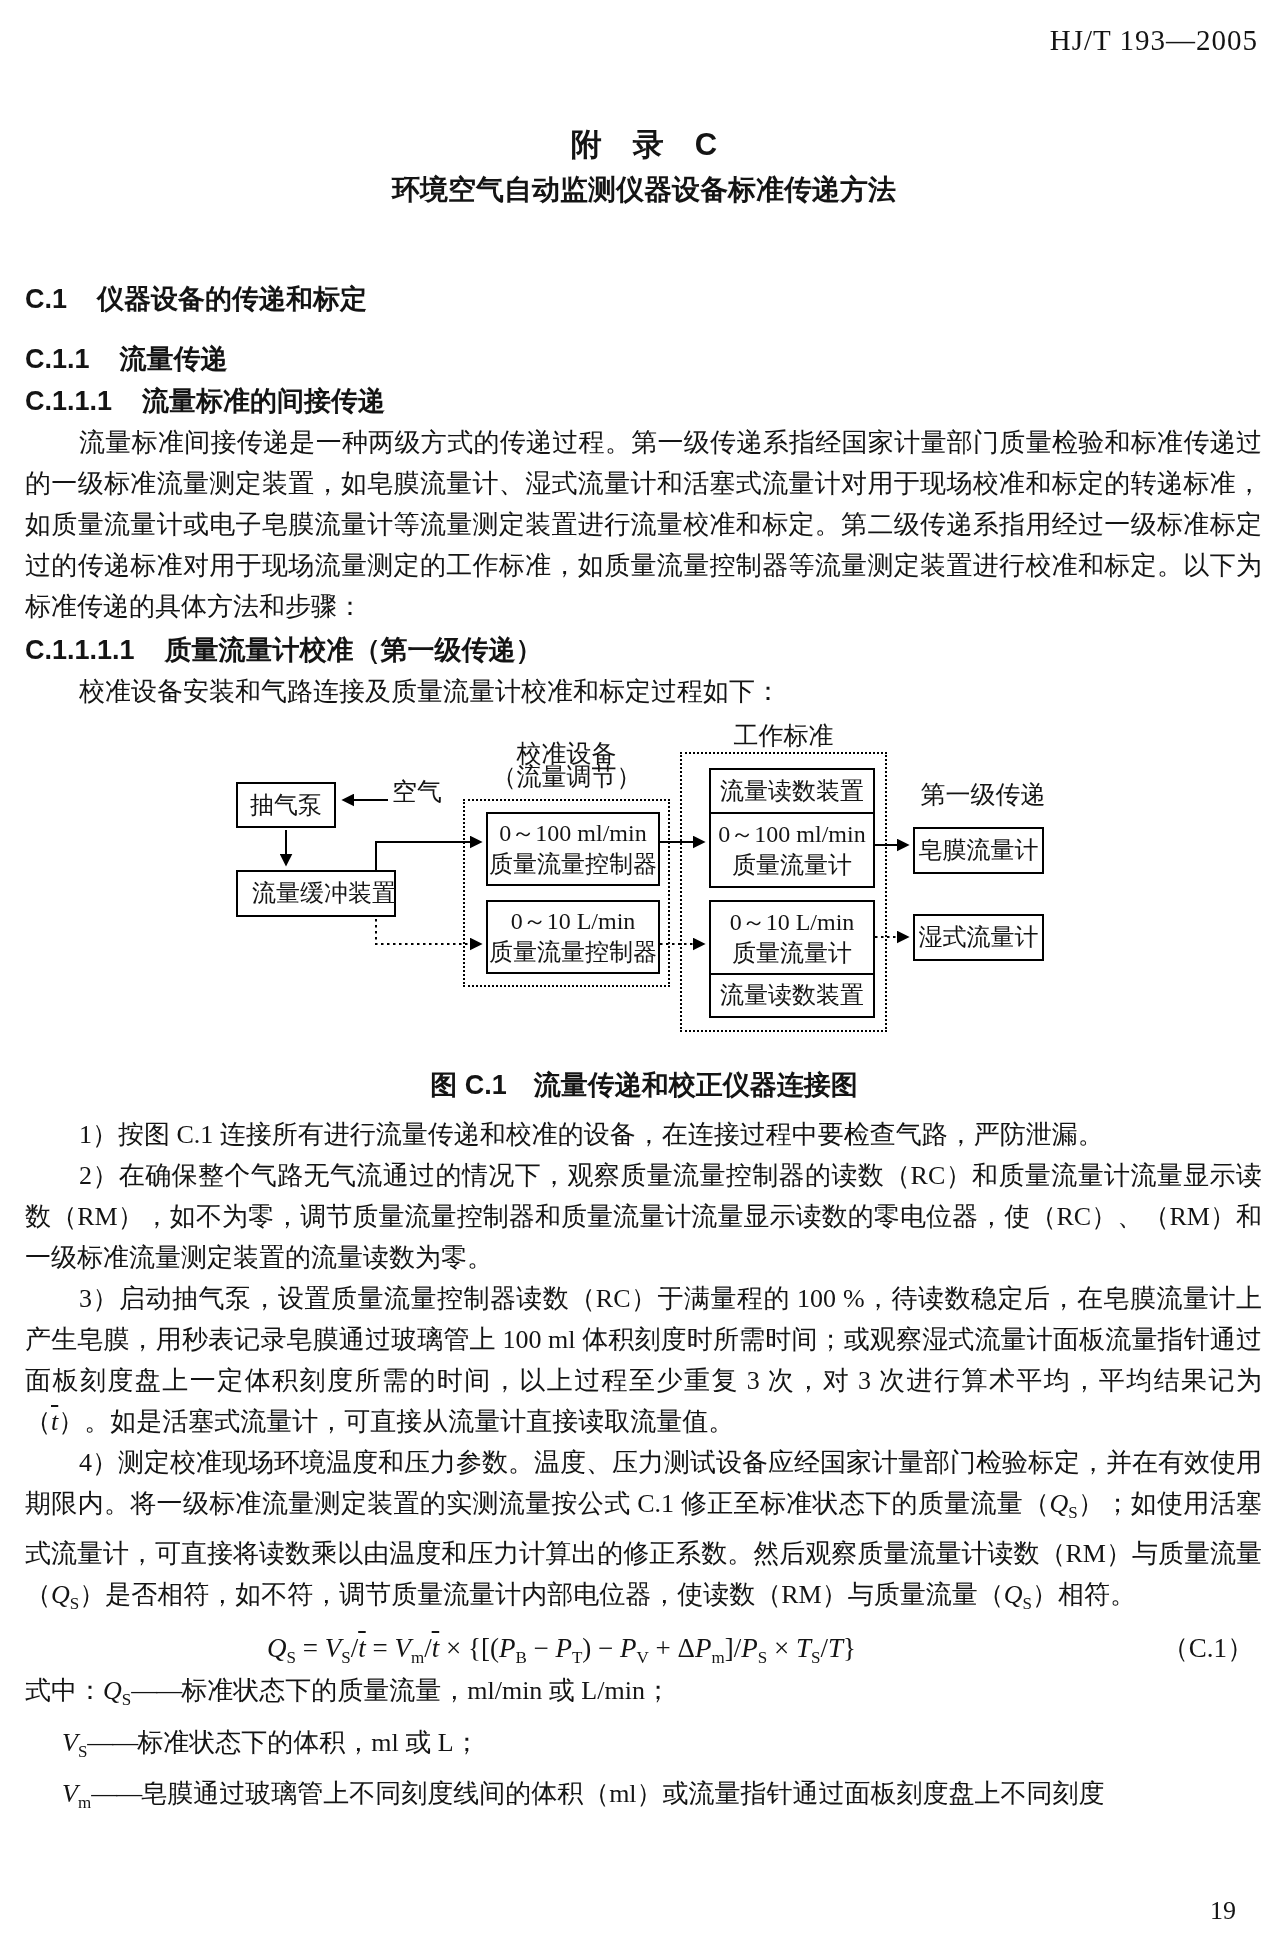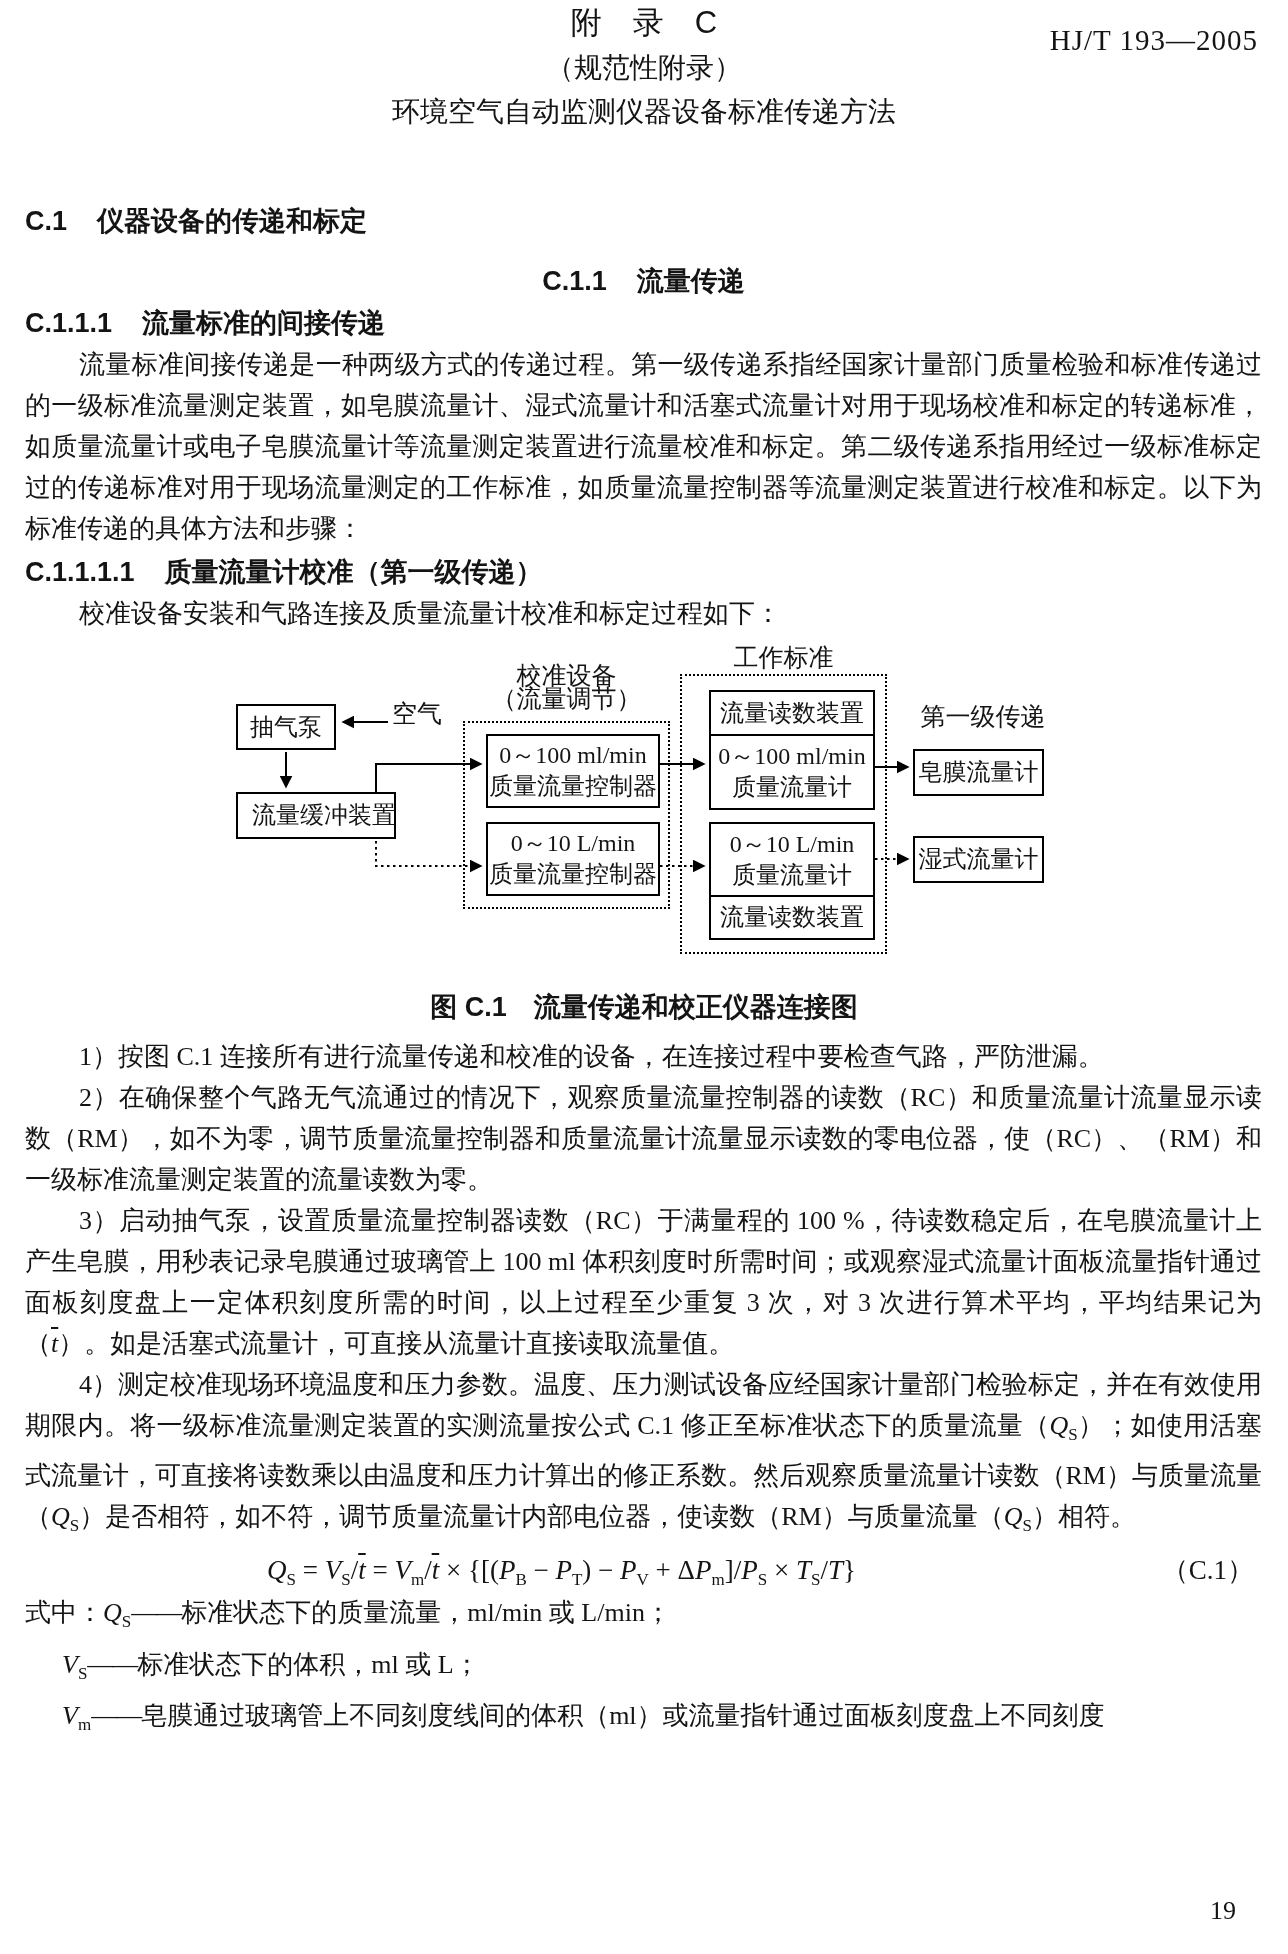--- a/index.html
+++ b/index.html
@@ -6,30 +6,30 @@
   .page {
     position:relative; width:1288px; height:1954px; margin:0 auto;
     background:#ffffff; color:#141414; overflow:hidden;
     font-family:"Liberation Serif","DejaVu Serif",serif;
   }
   .doc-num {
     position:absolute; top:24px; right:30px;
     font-size:29px; font-weight:normal; letter-spacing:1px;
     font-family:"Liberation Serif","DejaVu Serif",serif;
   }
-  .title-block { text-align:center; font-weight:normal; }
+  .title-block { padding-top:122px; text-align:center; font-weight:bold; }
   .title-line1 { font-size:31px; line-height:46px; font-family:"Liberation Sans","DejaVu Sans",sans-serif; }
   .title-line2 { font-size:28px; line-height:44px; font-family:"Liberation Sans","DejaVu Sans",sans-serif; }
   .title-line3 { font-size:28px; line-height:44px; font-family:"Liberation Sans","DejaVu Sans",sans-serif; }
 
   .h { margin:0 26px 0 25px; font-size:27px; line-height:42px; }
   .h .hnum { font-weight:bold; font-family:"Liberation Sans","DejaVu Sans",sans-serif; margin-right:30px; }
   .h-bold .htext { font-weight:bold; font-family:"Liberation Sans","DejaVu Sans",sans-serif; }
   .h-c1   { margin-top:66px; }
-  .h-c11  { margin-top:18px;text-align:center; }
+  .h-c11  { margin-top:18px; }
   .h-c111 { margin-top:0; }
   .h-c1111{ margin-top:2px; }
 
   .para {
     margin:0 26px 0 25px; font-size:26px; line-height:41px;
     text-align:justify; text-indent:54px;
   }
 
   
   .diagram { position:relative; width:1110px; height:332px; margin:8px 0 0 170px; }
@@ -63,21 +63,20 @@
 </style>
 </head>
 <body>
 
 <div class="page">
 
   <div class="doc-num">HJ/T 193—2005</div>
 
   <div class="title-block">
     <div class="title-line1">附　录　C</div>
-    <div class="title-line2">（规范性附录）</div>
     <div class="title-line3">环境空气自动监测仪器设备标准传递方法</div>
   </div>
 
   <h2 class="h h-bold h-c1"><span class="hnum">C.1</span><span class="htext">仪器设备的传递和标定</span></h2>
 
   <h3 class="h h-bold h-c11"><span class="hnum">C.1.1</span><span class="htext">流量传递</span></h3>
 
   <h4 class="h h-c111"><span class="hnum">C.1.1.1</span><span class="htext">流量标准的间接传递</span></h4>
 
   <p class="para">流量标准间接传递是一种两级方式的传递过程。第一级传递系指经国家计量部门质量检验和标准传递过的一级标准流量测定装置，如皂膜流量计、湿式流量计和活塞式流量计对用于现场校准和标定的转递标准，如质量流量计或电子皂膜流量计等流量测定装置进行流量校准和标定。第二级传递系指用经过一级标准标定过的传递标准对用于现场流量测定的工作标准，如质量流量控制器等流量测定装置进行校准和标定。以下为标准传递的具体方法和步骤：</p>

